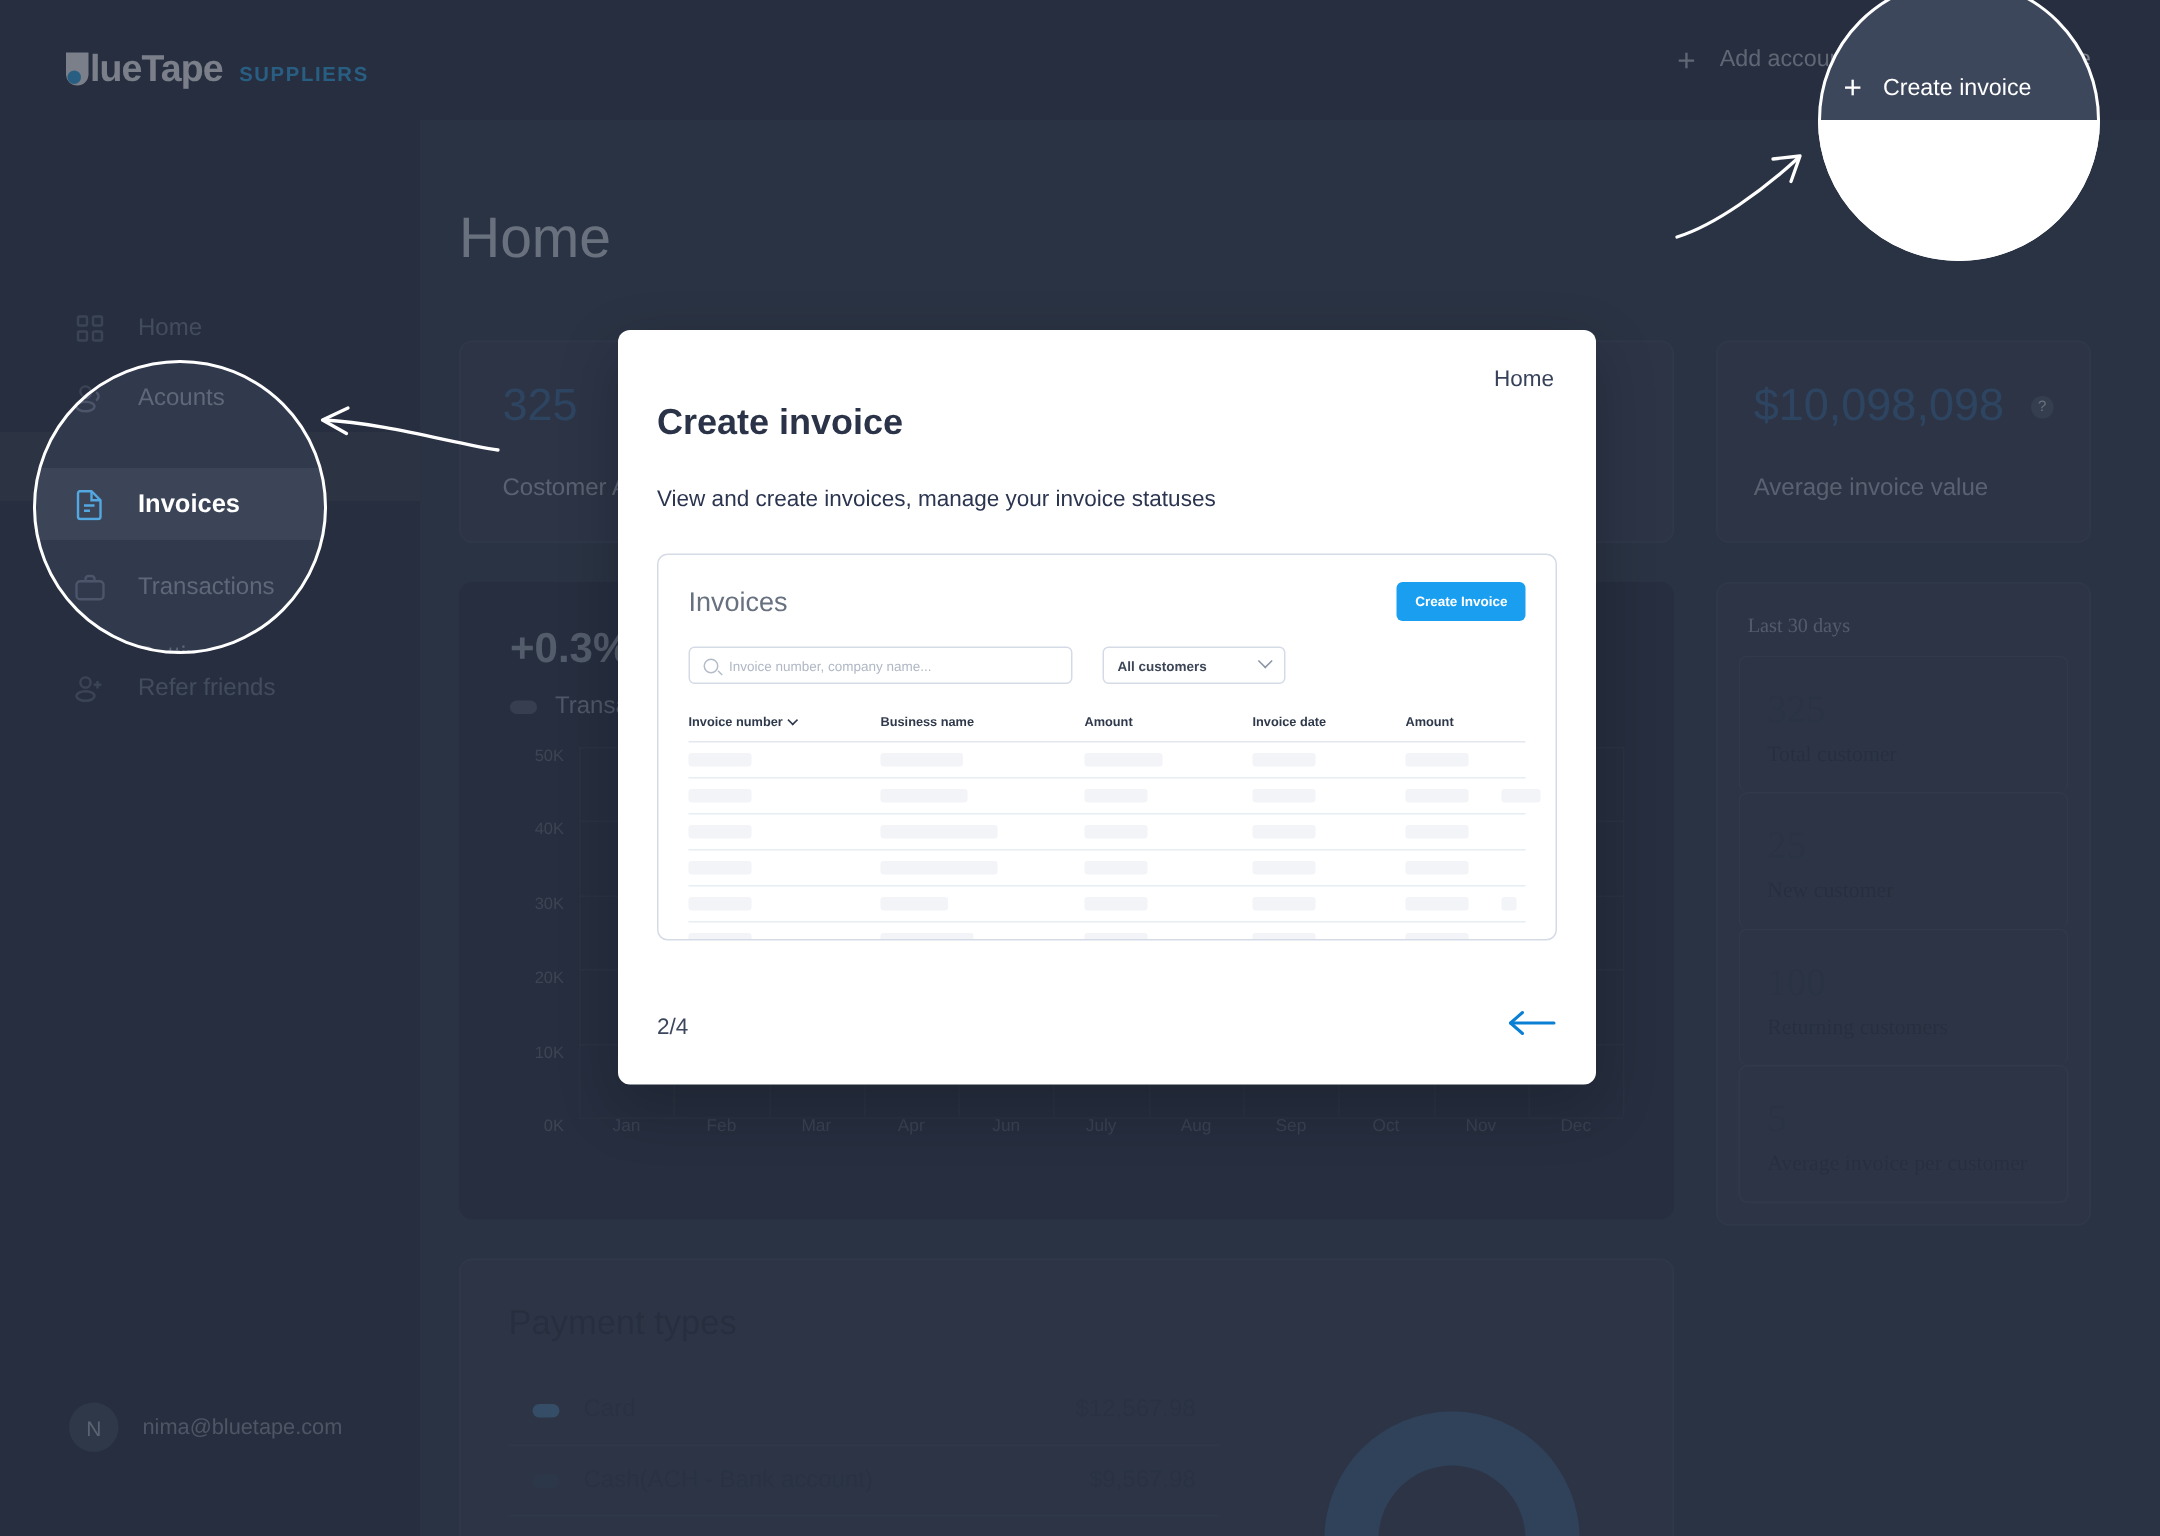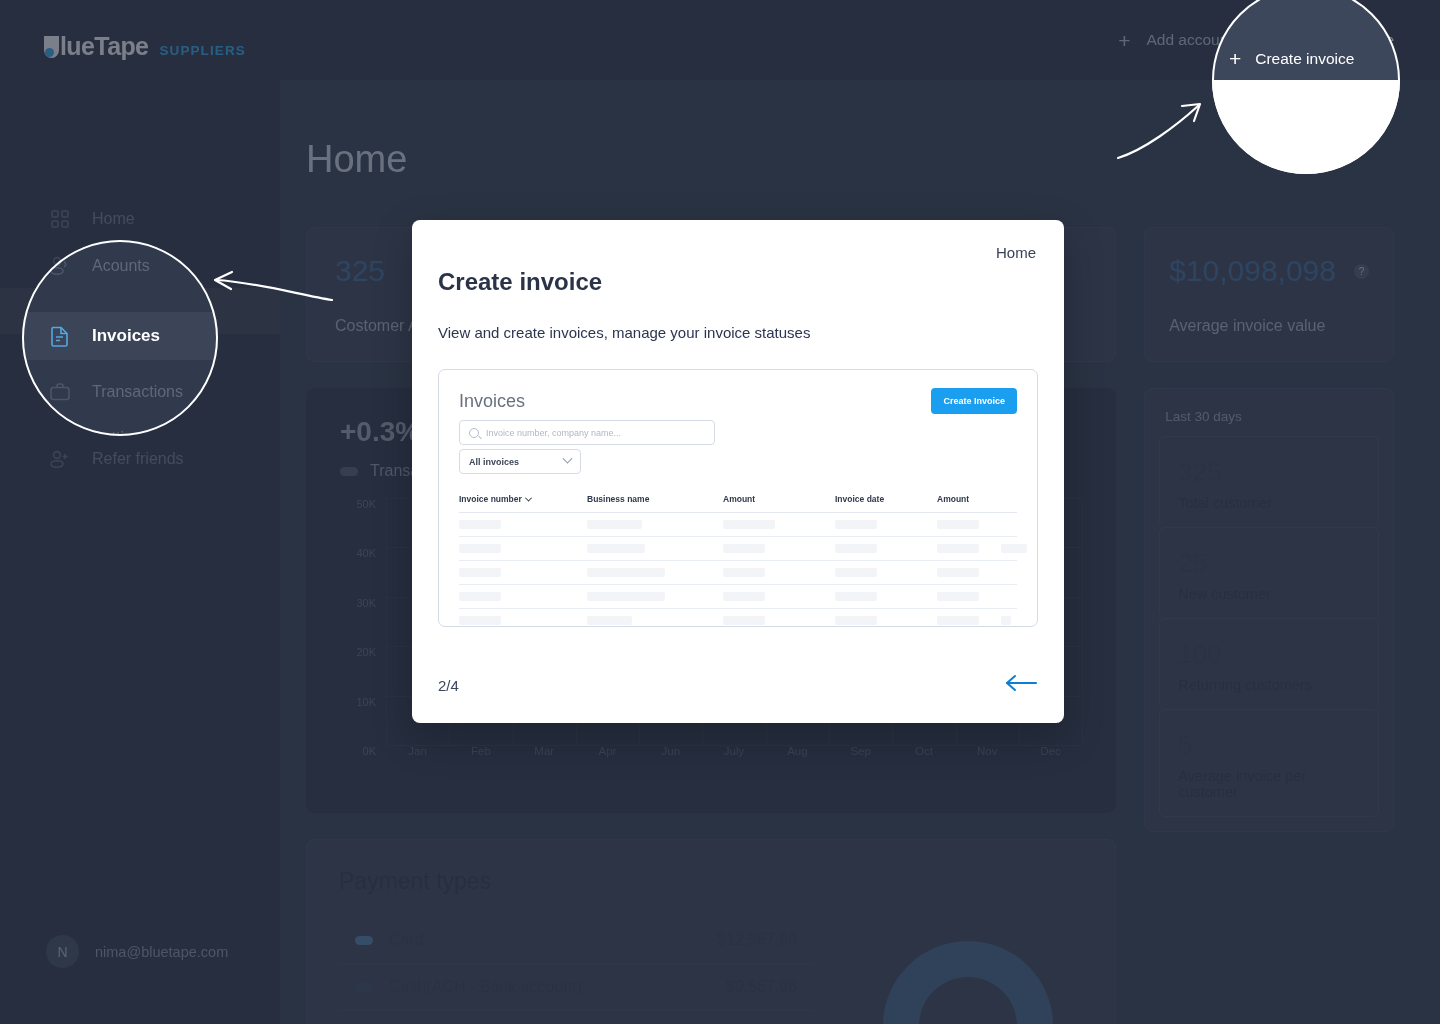--- a/index.html
+++ b/index.html
@@ -111,21 +111,21 @@
   .gridline { position: absolute; left: 0; right: 0; height: 1px; background: rgba(255,255,255,0.045); }
   .vline { position: absolute; top: 0; bottom: 0; width: 1px; background: rgba(255,255,255,0.045); }
   .x-labels { position: absolute; left: 46px; right: 0; bottom: 0; height: 22px; }
   .x-lab { position: absolute; font-size: 11.5px; color: #545d6b; transform: translateX(-50%); }
 
   
   .side-card {
     border-radius: 9px; background: #333c4f; border: 1px solid #3c465a;
   }
   .side-kpi { height: 135px; padding: 26px 24px; display:flex; flex-direction: column; justify-content: space-between; }
-  .side-list { margin-top: 26px; padding: 20px 14px 14px 14px; }
+  .side-list { margin-top: 26px; padding: 20px 14px 14px 14px; font-family: Liberation Serif, serif; }
   .side-list-title { font-size: 13.5px; color: #99a1ae; margin-left: 6px; margin-bottom: 12px; }
   .stat-cell {
     border: 1px solid #3f4859; border-radius: 6px; padding: 20px 18px 16px 18px; margin-bottom: 0;
     border-bottom: none;
   }
   .stat-cell:last-child { border-bottom: 1px solid #3f4859; }
   .stat-num { font-size: 26px; color: #333c4d; color: #2f3848; font-weight: normal; }
   .stat-lbl { font-size: 14.5px; color: #262f3e; margin-top: 7px; }
 
   
@@ -170,21 +170,21 @@
   .preview {
     margin-top: 28px; border: 1px solid #d5dbe6; border-radius: 7px; height: 258px;
     padding: 18px 20px 0 20px; overflow: hidden; position: relative; background: #fff;
   }
   .pv-head { display: flex; align-items: center; justify-content: space-between; }
   .pv-title { font-size: 18px; color: #67717f; }
   .pv-btn {
     background: #1a9ff0; color: #ffffff; font-size: 9px; font-weight: bold;
     padding: 8px 12px; border-radius: 4px; cursor: pointer;
   }
-  .pv-controls { display: flex; gap: 4px; margin-top: 6px; flex-direction: column; }
+  .pv-controls { display: flex; gap: 20px; margin-top: 17px; }
   .pv-search {
     width: 256px; height: 25px; border: 1px solid #d5dbe6; border-radius: 4px;
     display: flex; align-items: center; gap: 7px; padding: 0 9px;
   }
   .pv-search .mag { width:10px; height:10px; border:1.2px solid #b4bcc9; border-radius:50%; position:relative; flex:0 0 10px;}
   .pv-search .mag:after{content:"";position:absolute;right:-4px;bottom:-2px;width:4px;height:1.2px;background:#b4bcc9;transform:rotate(45deg);}
   .pv-search-txt { font-size: 9px; color: #b0b8c5; }
   .pv-select {
     width: 122px; height: 25px; border: 1px solid #d5dbe6; border-radius: 4px;
     display: flex; align-items: center; justify-content: space-between; padding: 0 9px;
@@ -514,21 +514,21 @@
         <div class="pv-title">Invoices</div>
         <div class="pv-btn">Create Invoice</div>
       </div>
 
       <div class="pv-controls">
         <div class="pv-search">
           <span class="mag"></span>
           <span class="pv-search-txt">Invoice number, company name...</span>
         </div>
         <div class="pv-select">
-          <span>All invoices</span>
+          <span>All customers</span>
           <span class="chev"></span>
         </div>
       </div>
 
       <div class="pv-table">
         <div class="pv-th-row">
           <div class="pv-th c0">
               <span>Invoice number</span>
               <span style="display:inline-block;width:5px;height:5px;border-right:1px solid #2f394b;border-bottom:1px solid #2f394b;transform:rotate(45deg) translate(-1px,-1px);"></span>
             </div>

